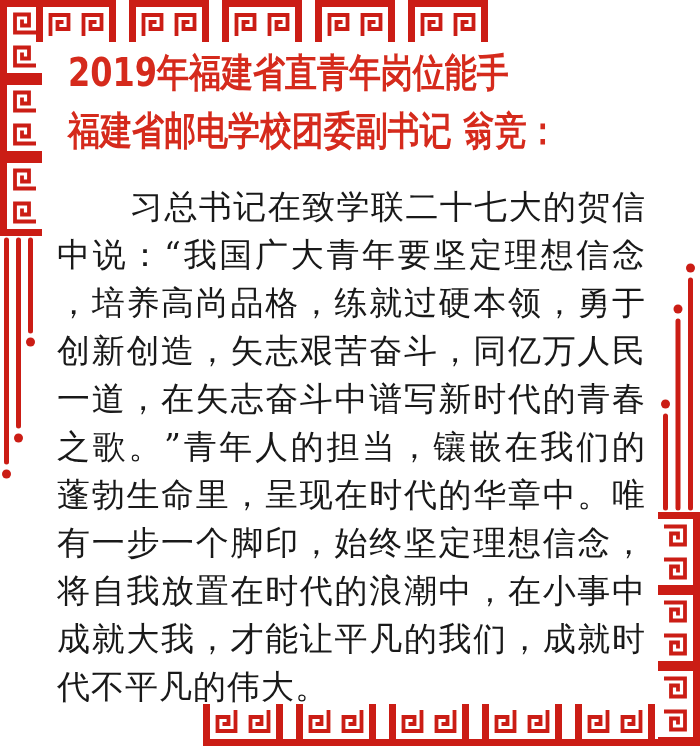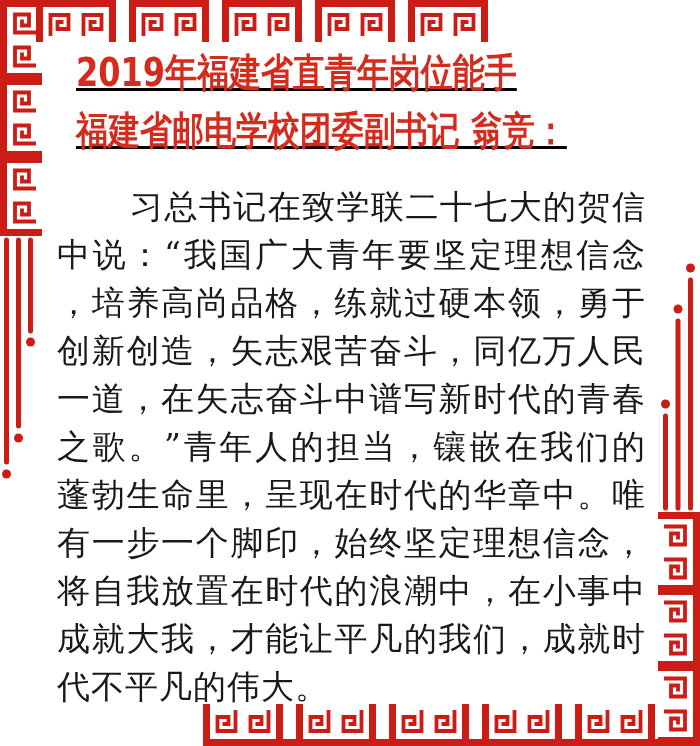--- a/index.html
+++ b/index.html
@@ -22,24 +22,23 @@
   #border-svg {
     position: absolute;
     left: 0; top: 0;
     width: 700px; height: 746px;
     color: var(--border-red);
     pointer-events: none;
   }
   
   .title {
     position: absolute;
-    left: 76px;
+    left: 68px;
     top: 44px;
     width: 620px;
-    text-decoration: underline;
   }
   .title-line {
     font-family: "DejaVu Sans", "Liberation Sans", sans-serif;
     font-weight: 800;
     font-size: 39px;
     line-height: 58px;
     color: var(--title-red);
     white-space: nowrap;
     transform: scaleX(0.82);
     transform-origin: 0 50%;

